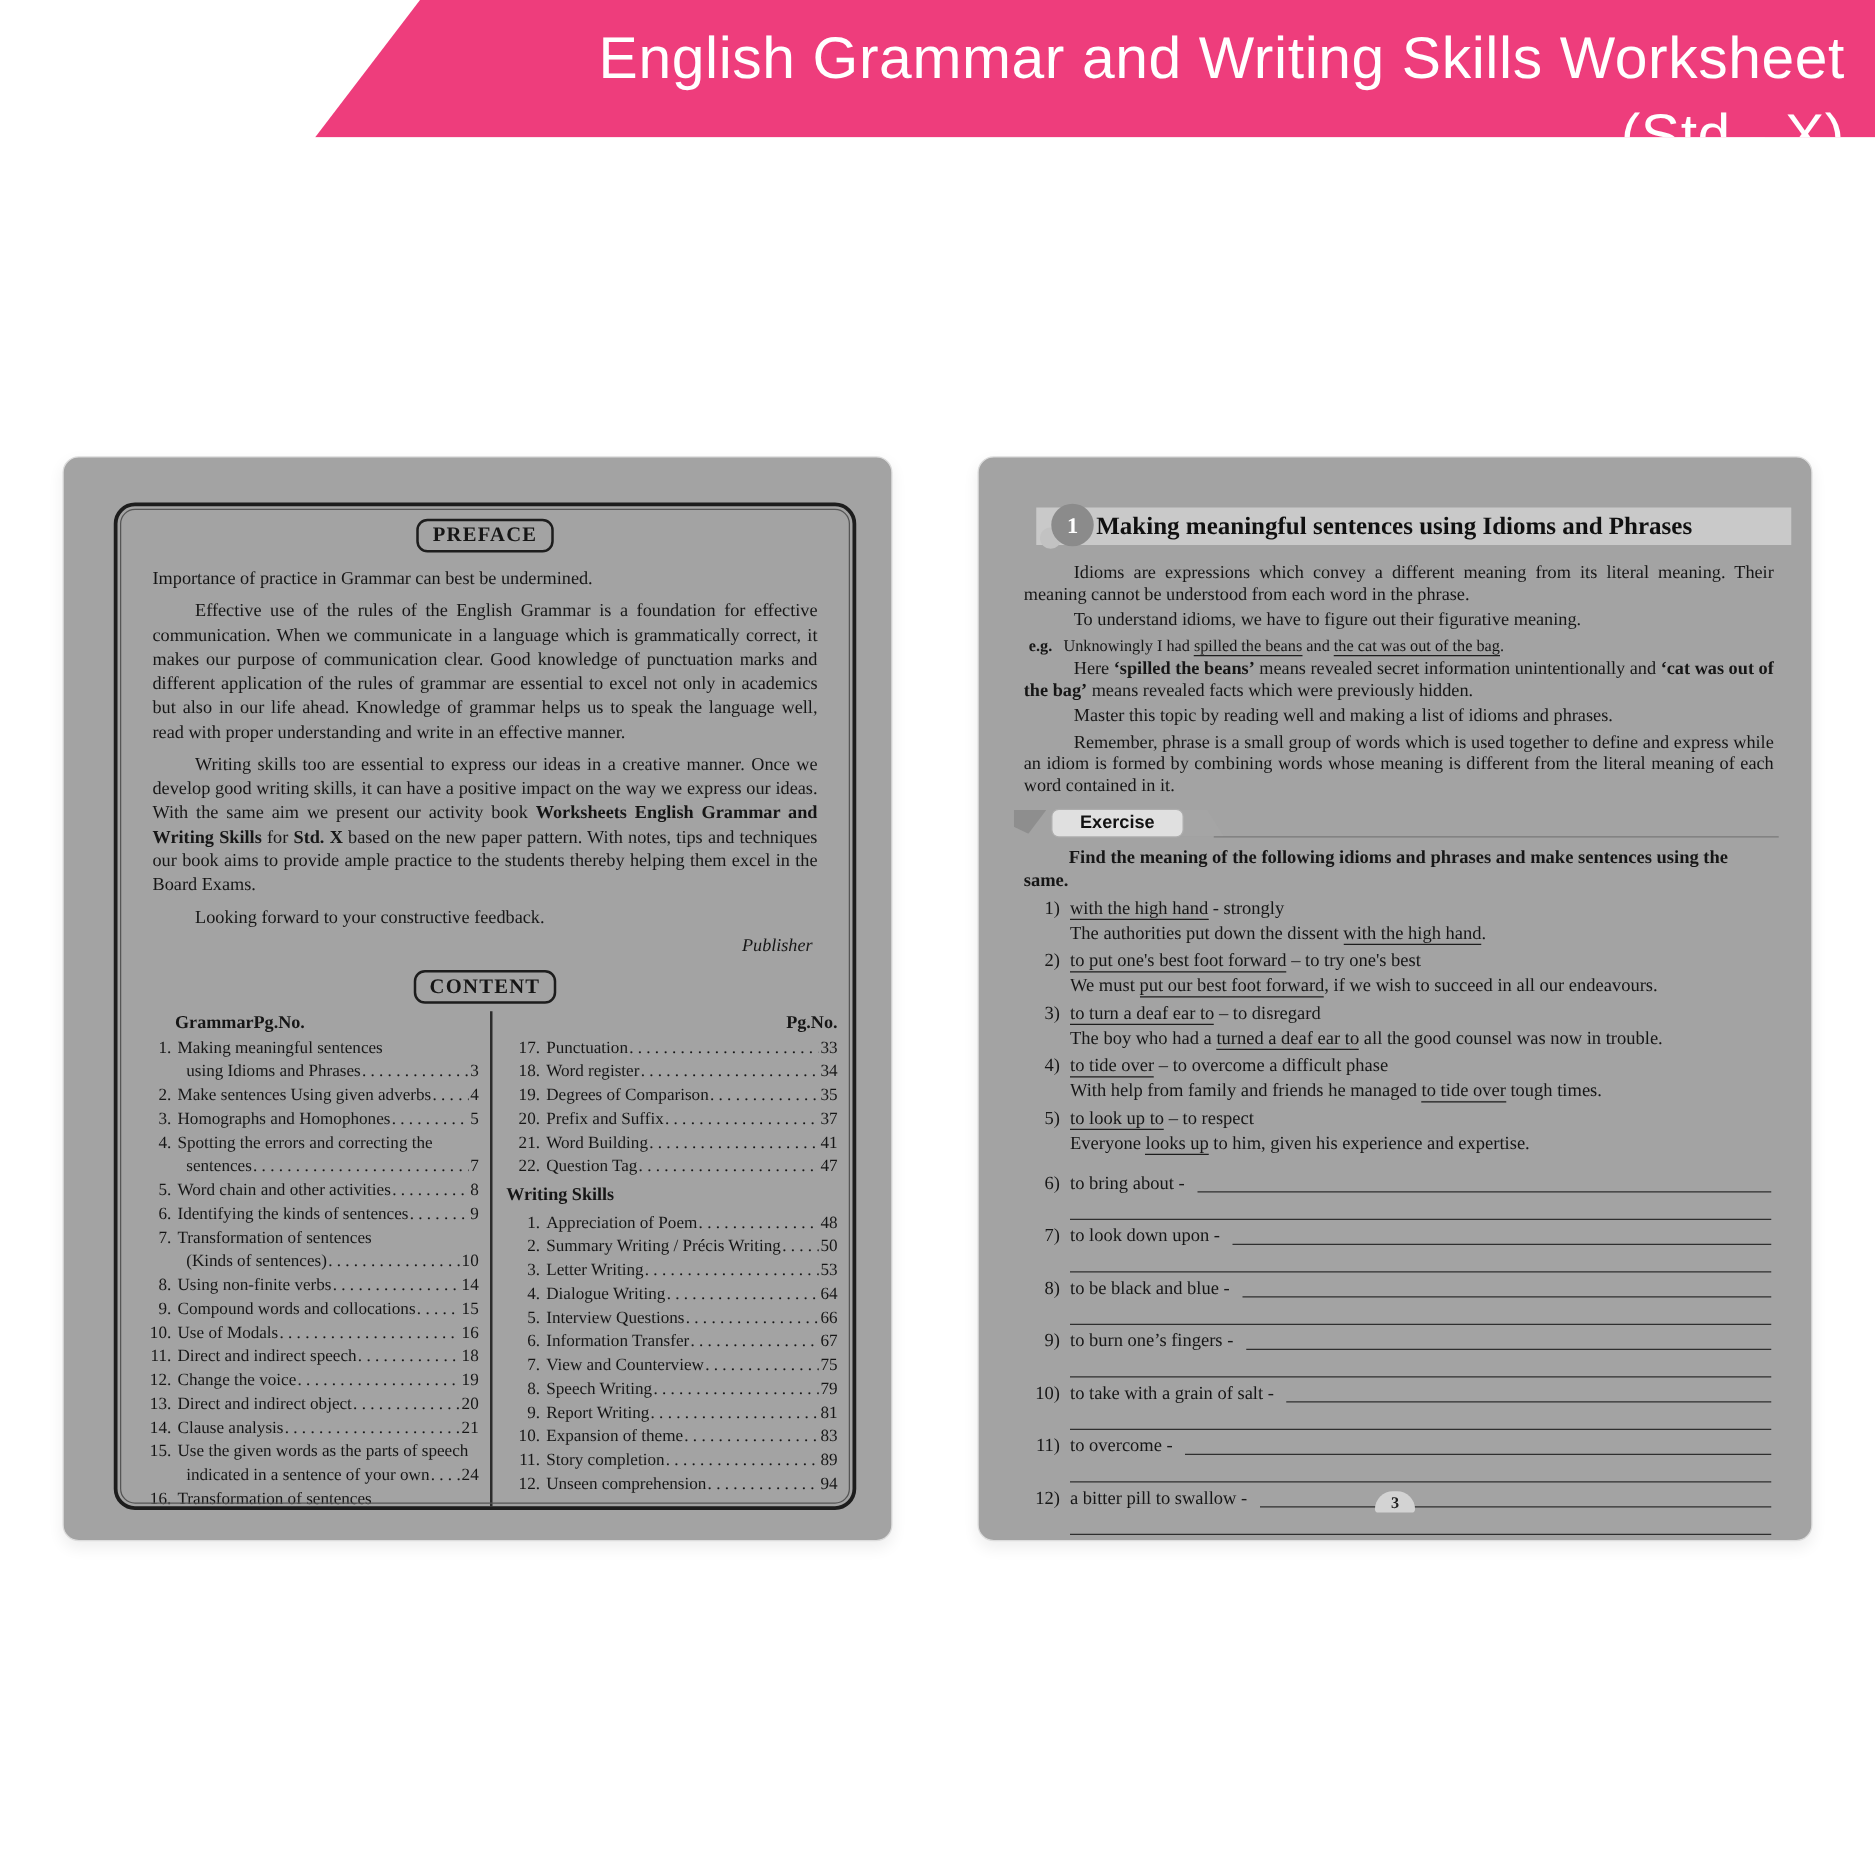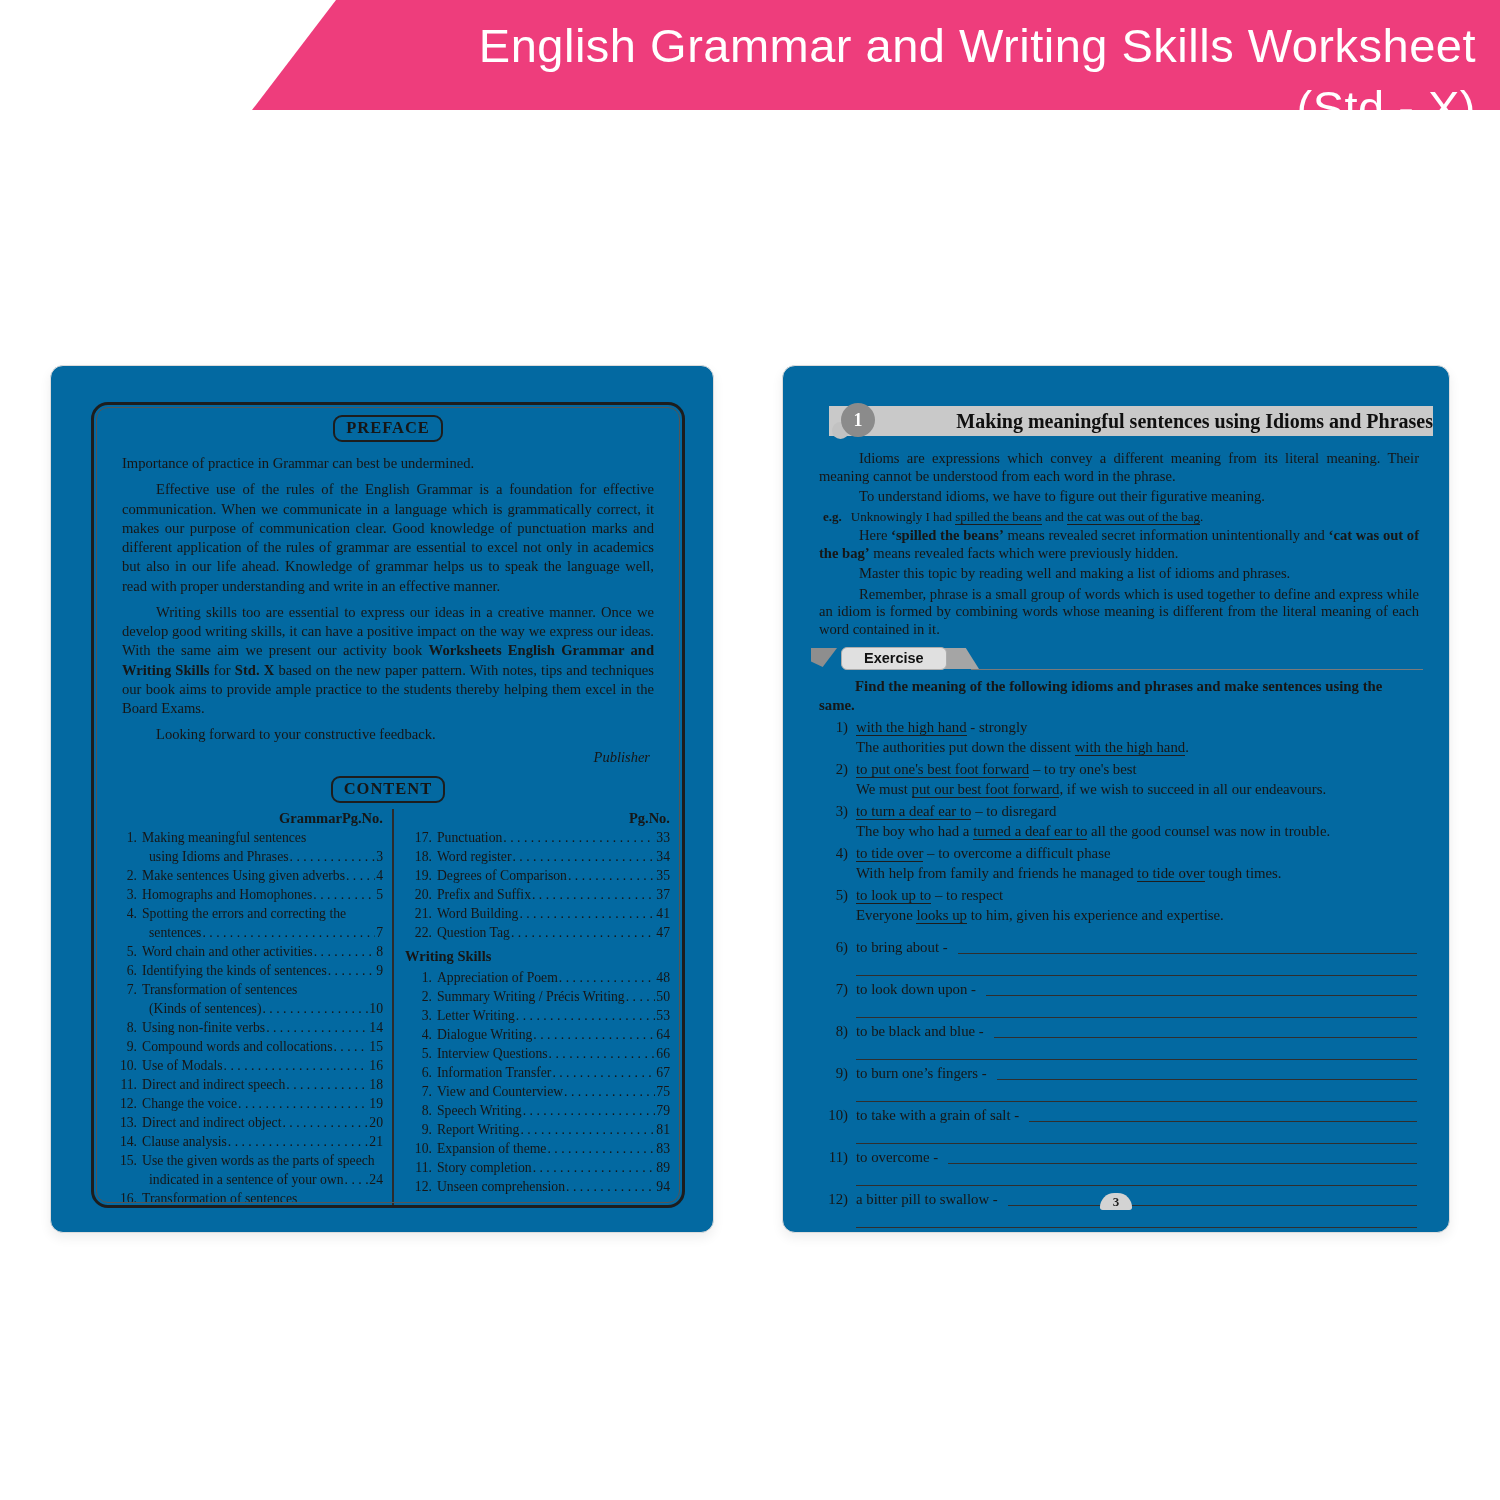--- a/index.html
+++ b/index.html
@@ -8,56 +8,56 @@
 
   
   .banner{position:absolute;left:248px;top:0;width:1252px;height:110px;background:#ee3d7c;
           clip-path:polygon(88px 0,100% 0,100% 100%,4px 100%)}
   .bt{position:absolute;right:24px;color:#fff;font-family:"Liberation Sans",sans-serif;
       white-space:nowrap;letter-spacing:.5px}
   .bt1{top:18px;font-size:47px}
   .bt2{top:80px;font-size:47px}
 
   
-  .page{position:absolute;top:365px;height:866px;background:#0369a1;border:1px solid #dcdcdc;
+  .page{position:absolute;top:365px;height:866px;background:#a3a3a3;border:1px solid #dcdcdc;
         border-radius:13px;box-shadow:0 5px 12px rgba(0,0,0,.07)}
   .pageL{left:50px;width:662px}
   .pageR{left:782px;width:666px}
 
   
   .frame{position:absolute;left:40px;right:28px;top:36px;bottom:24px;border:3px solid #1d1d1d;
          border-radius:17px;overflow:hidden}
   .frame::before{content:"";position:absolute;inset:2px;border:1px solid #555;border-radius:12px;
          pointer-events:none}
   .badge-label{display:block;width:max-content;margin:10px auto 0;border:2px solid #1d1d1d;
          border-radius:9px;padding:1px 11px 2px;font-weight:bold;font-size:16.5px;letter-spacing:1px}
   .pp{margin:7px 28px 0;font-size:14.6px;line-height:1.32;text-align:justify}
   .pp.first{margin-top:12px}
   .indent{text-indent:34px}
   .pub{margin:4px 32px 0;text-align:right;font-style:italic;font-weight:normal;font-size:14.5px}
 
   
   .toc{display:flex;margin:6px 12px 0 16px;align-items:stretch}
   .colL{flex:1.03;padding-right:9px;border-right:2px solid #2c2c2c;min-width:0}
   .colR{flex:1;padding-left:11px;min-width:0}
-  .th{display:flex;justify-content:flex-end;font-weight:bold;font-size:14.5px;line-height:19px}
+  .th{display:flex;justify-content:flex-start;font-weight:bold;font-size:14.5px;line-height:19px}
   .th .thl{padding-left:30px}
   .th.r{justify-content:flex-end}
   .trow{display:flex;align-items:baseline;font-size:13.7px;line-height:19px;white-space:nowrap}
   .tn{flex:none;width:27px;text-align:right;margin-right:5px}
   .tt{flex:none}
   .tt2{padding-left:7px}
   .ld{flex:1;min-width:6px;overflow:hidden;margin:0 1px}
   .ld::after{content:". . . . . . . . . . . . . . . . . . . . . . . . . . . . . . . . . . . . . . ."}
   .tp{flex:none}
   .wsh{font-weight:bold;font-size:14.5px;line-height:19px;margin:5px 0 2px}
 
   
   .chbar{position:absolute;left:46px;right:16px;top:40px;height:30px;background:#c9c9c9}
-  .chtitle{text-align:right;font-weight:bold;font-size:20px;line-height:30px;padding-left:48px;color:#101010}
+  .chtitle{text-align:left;font-weight:bold;font-size:20px;line-height:30px;padding-left:48px;color:#101010}
   .chnum{position:absolute;left:12px;top:-3px;width:34px;height:34px;border-radius:50%;background:#8b8b8b;
          color:#fff;text-align:center;line-height:34px;font-size:18px;font-weight:bold;z-index:2}
   .chdot{position:absolute;left:3px;top:16px;width:17px;height:17px;border-radius:50%;background:#c2c2c2;z-index:1}
   .rbody{position:absolute;left:36px;right:30px;top:84px}
   .rp{margin:0 0 3px;font-size:14.6px;line-height:1.2;text-align:justify}
   .ind40{text-indent:40px}
   .egp{margin:0 4px 3px;font-size:13px;line-height:1.2}
   .eglab{font-weight:bold;margin-right:9px}
   .u{border-bottom:1.3px solid #1d1d1d}
   .b{font-weight:bold}

